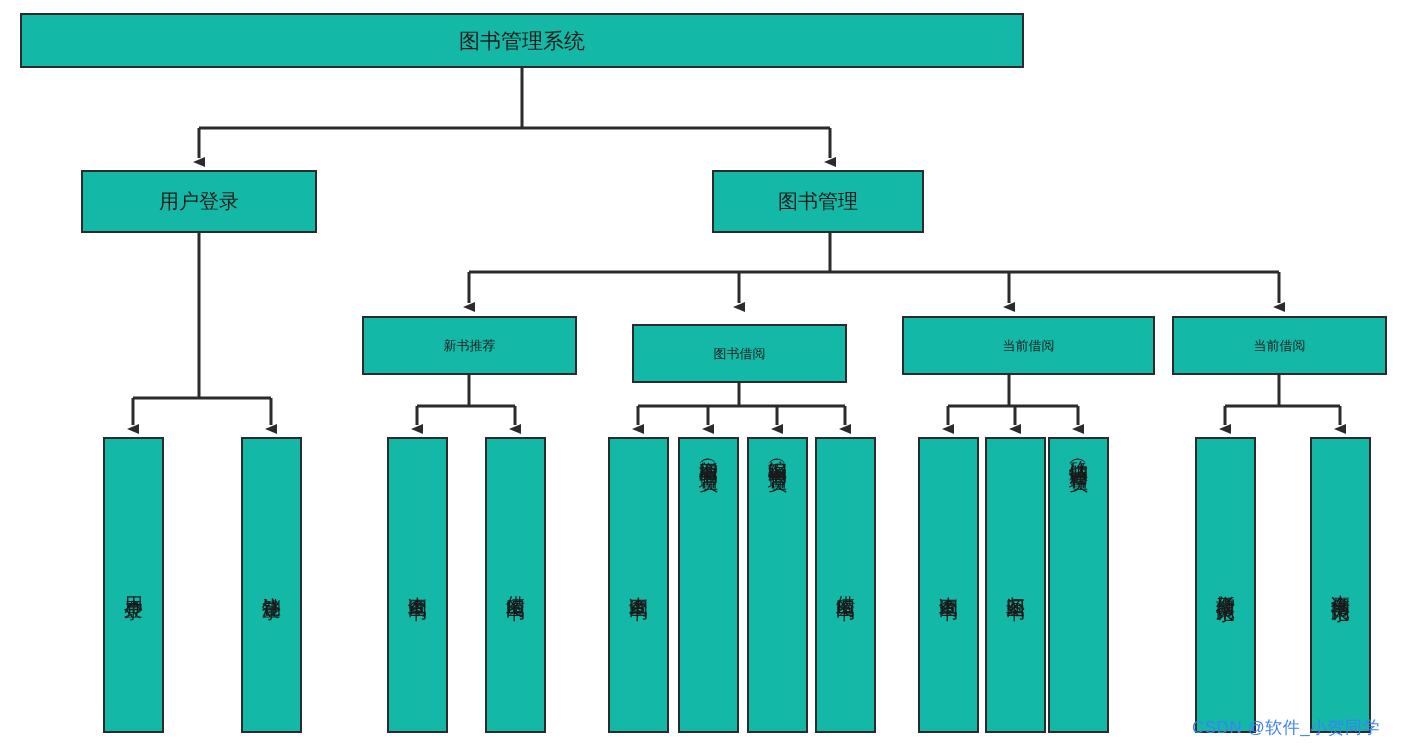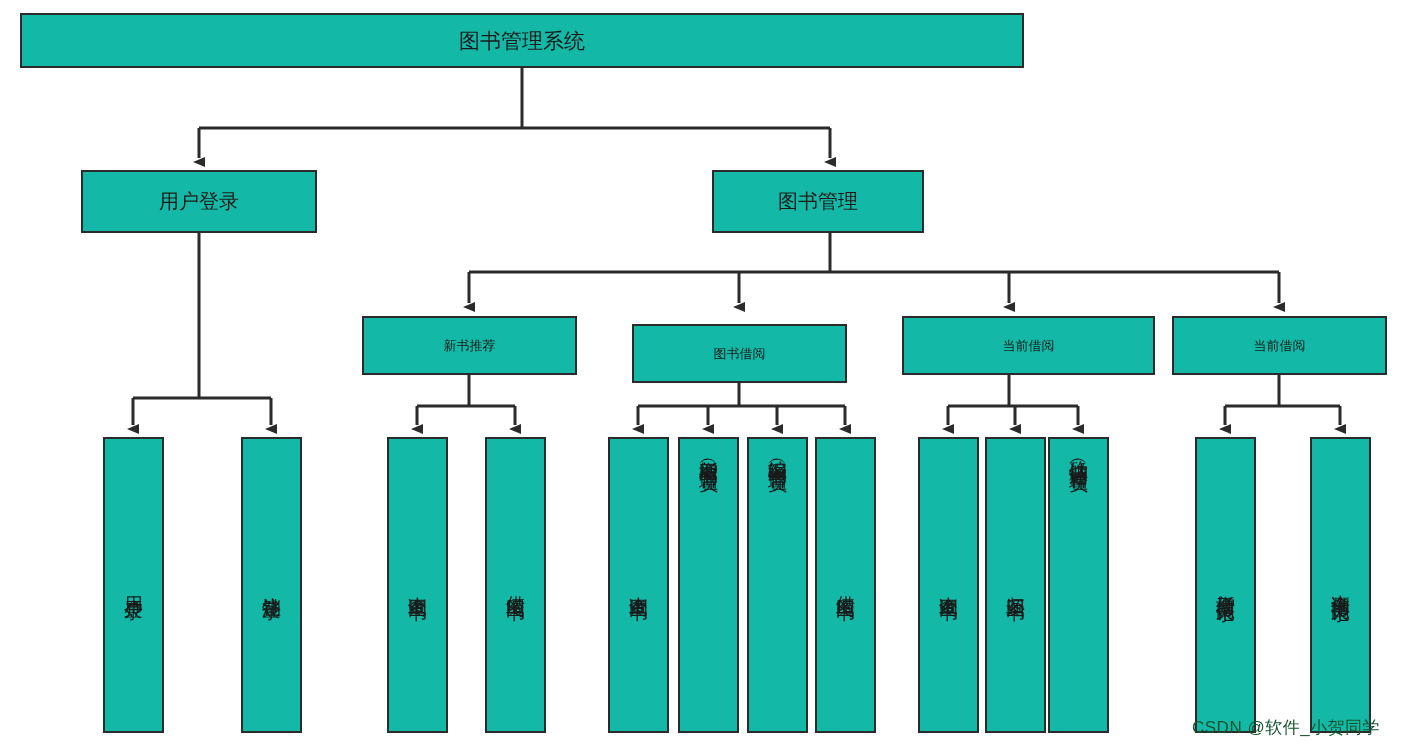--- a/index.html
+++ b/index.html
@@ -58,21 +58,21 @@
     position: absolute;
     left: 0;
     top: 0;
     width: 1405px;
     height: 747px;
     pointer-events: none;
   }
   .watermark {
     position: absolute;
     font-size: 17px;
-    color: #14532d;
+    color: #3b82f6;
     white-space: nowrap;
     letter-spacing: 0.5px;
   }
 </style>
 </head>
 <body>
 
 <div id="canvas">
 
   <svg class="edges" viewBox="0 0 1405 747" xmlns="http://www.w3.org/2000/svg">

